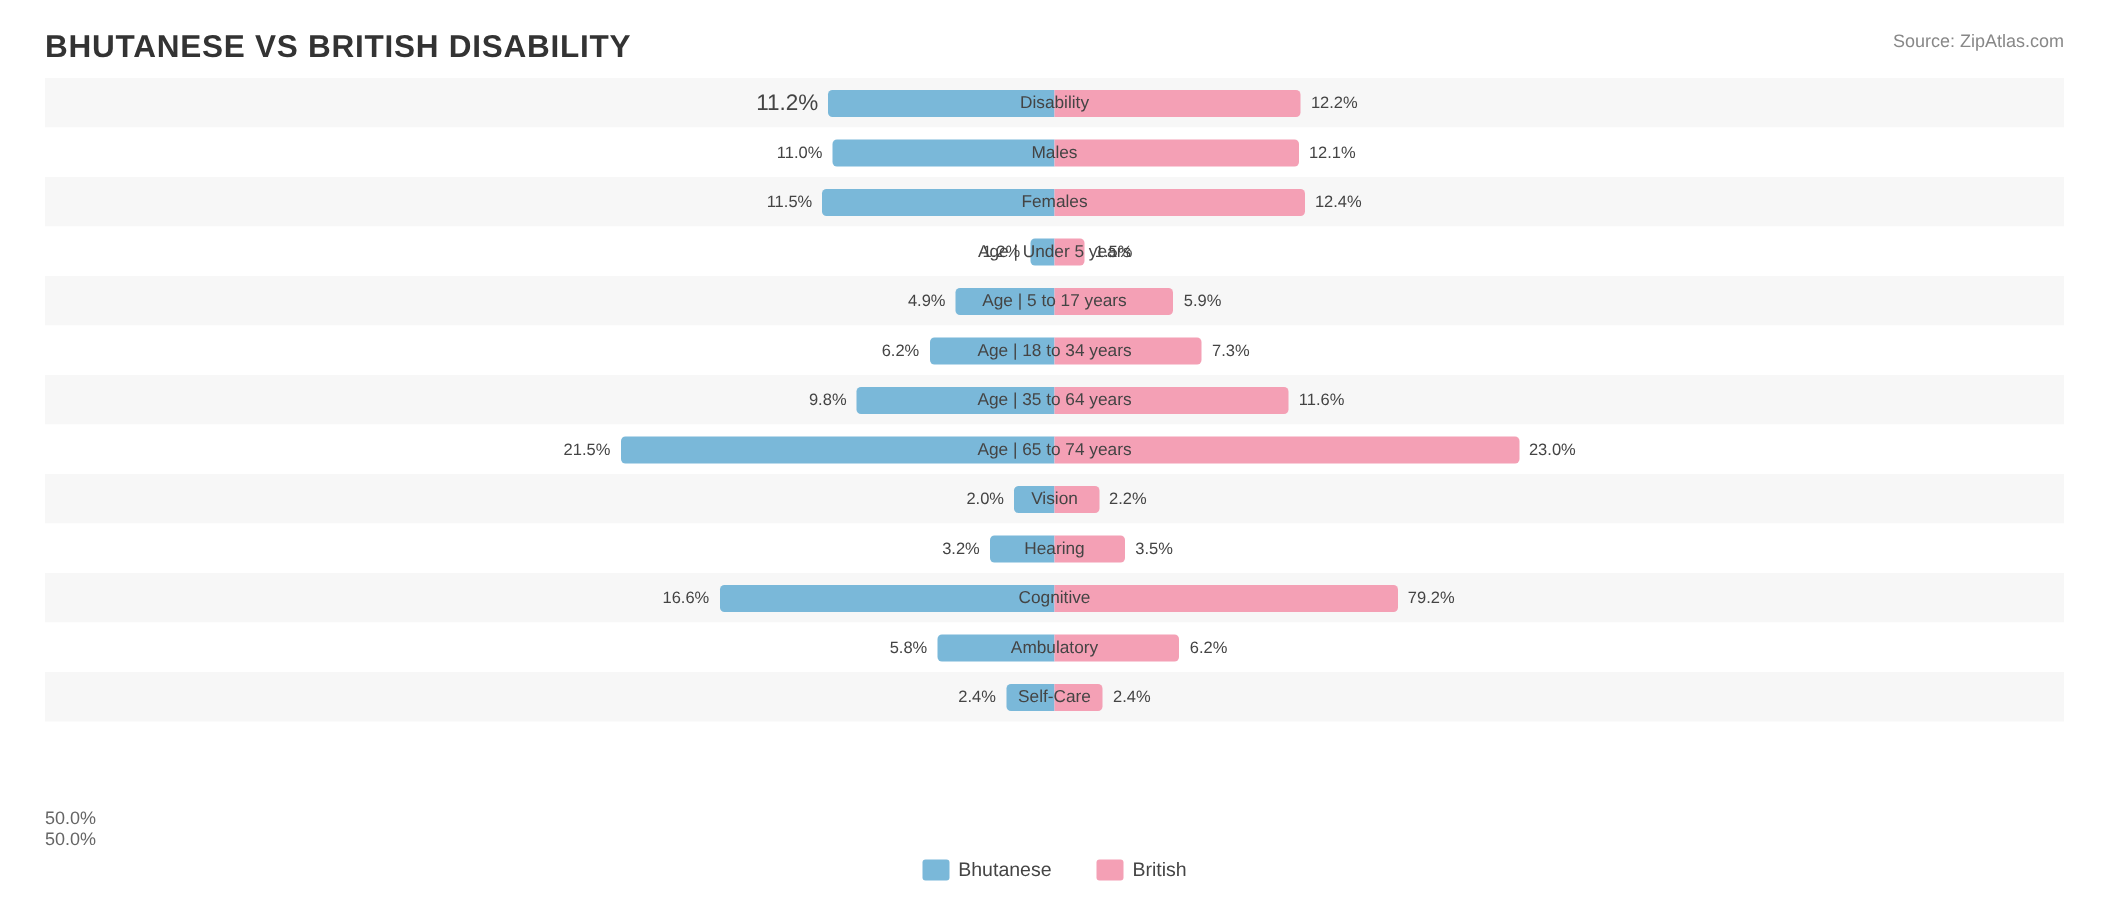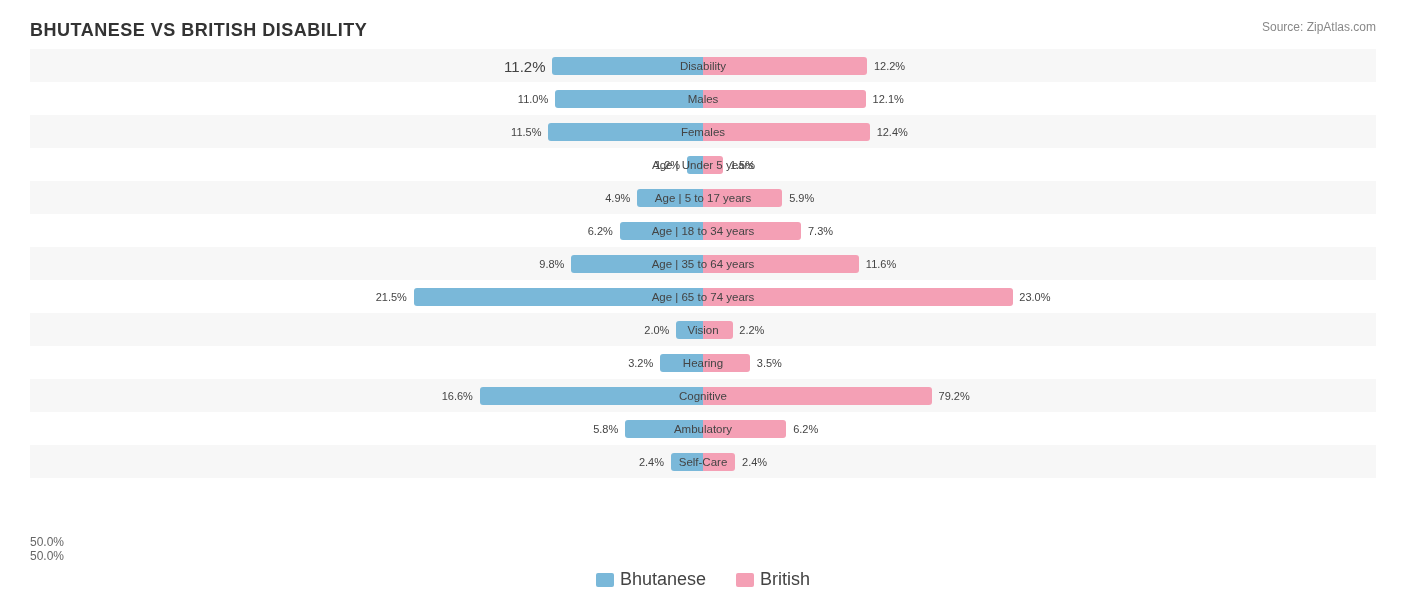--- a/index.html
+++ b/index.html
@@ -11,21 +11,21 @@
       overflow: hidden;
       position: relative;
     }
     .chart-container {
       width: 1406px;
       height: 612px;
       padding: 20px 30px 50px 30px;
       position: relative;
     }
     .title {
-      font-size: 18px;
+      font-size: 21px;
       font-weight: bold;
       color: #333;
       margin-bottom: 8px;
       text-transform: uppercase;
       letter-spacing: 0.5px;
     }
     .source {
       position: absolute;
       top: 20px;
       right: 30px;
@@ -94,21 +94,21 @@
     .legend {
       display: flex;
       justify-content: center;
       gap: 30px;
       margin-top: 6px;
     }
     .legend-item {
       display: flex;
       align-items: center;
       gap: 6px;
-      font-size: 18px;
+      font-size: 13px;
       color: #444;
     }
     .legend-box {
       width: 18px;
       height: 14px;
       border-radius: 2px;
     }
     .legend-blue { background: #7ab8d9; }
     .legend-pink { background: #f4a0b5; }
     

